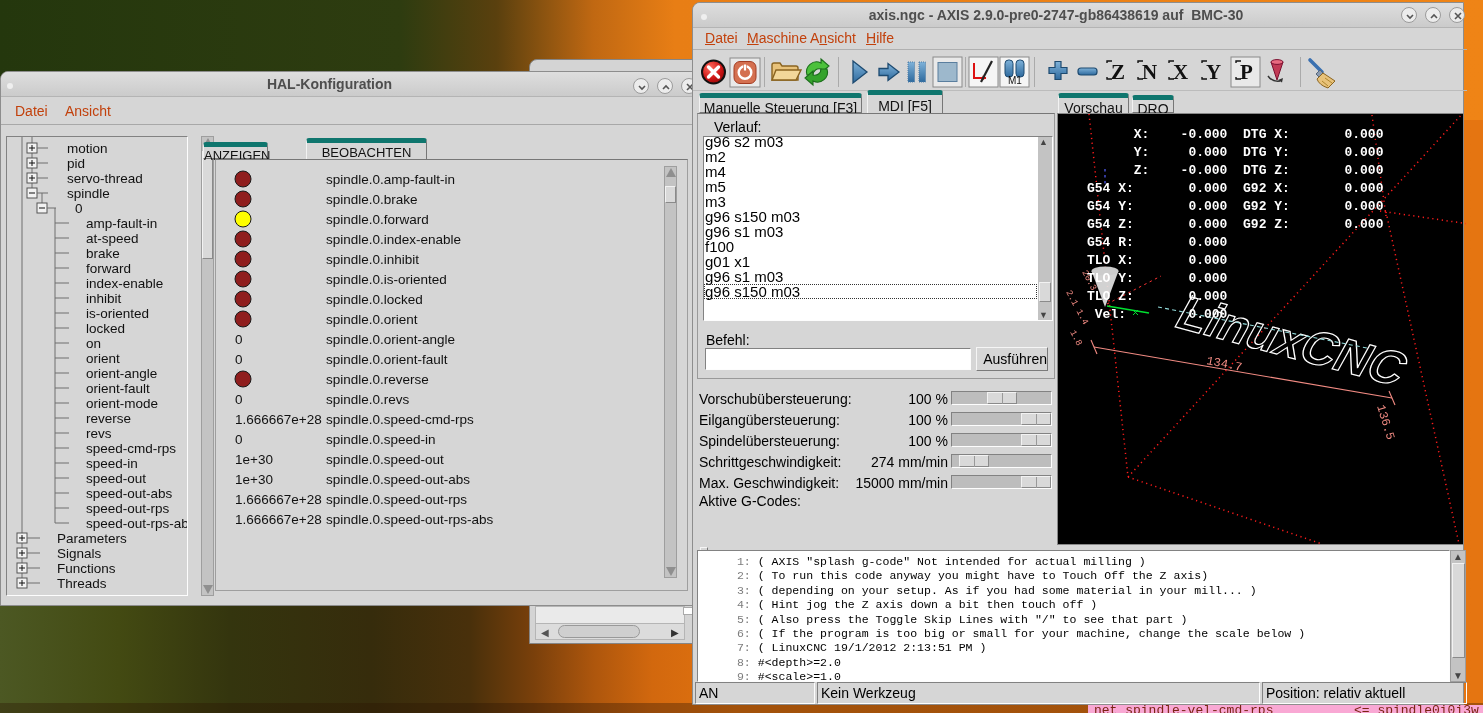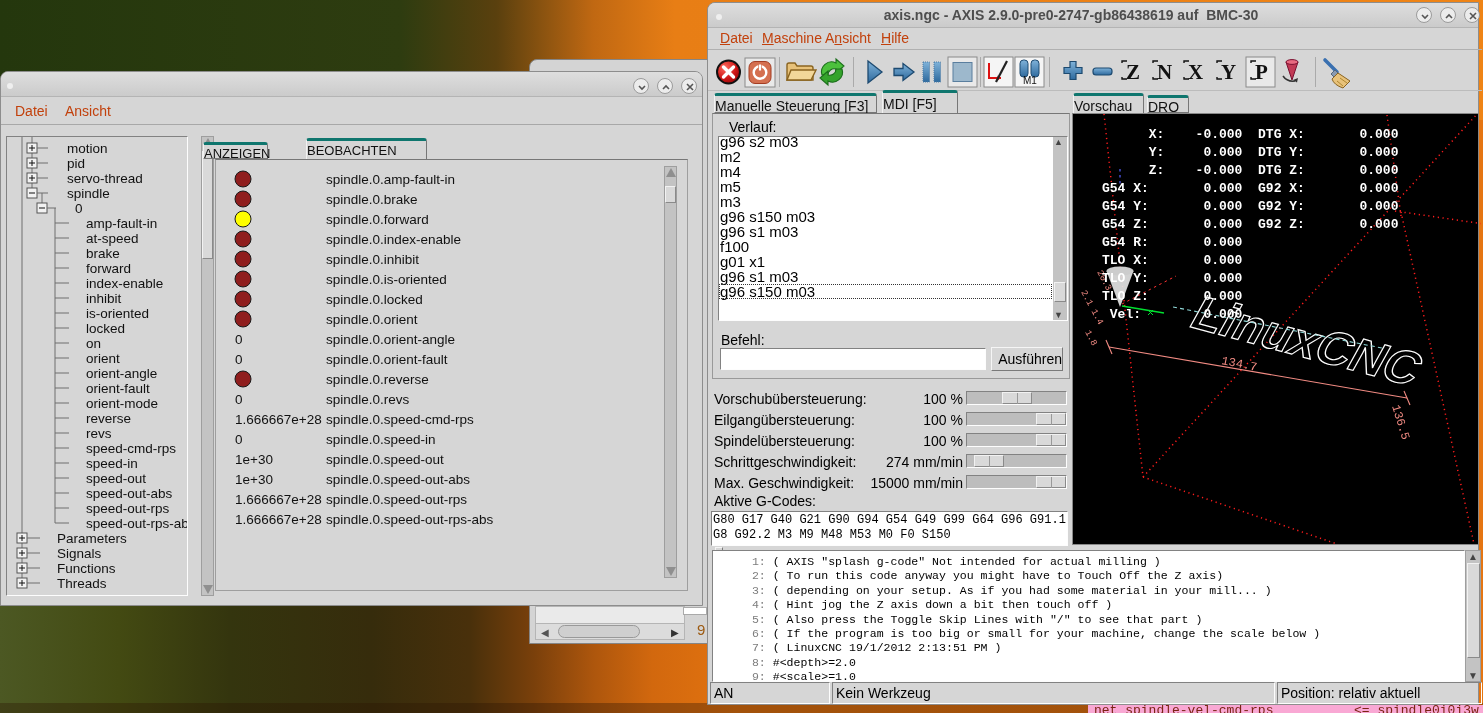--- a/index.html
+++ b/index.html
@@ -20,22 +20,22 @@
 
 .sunken { border-top:1px solid #828282; border-left:1px solid #828282;
   border-bottom:1px solid #fdfdfd; border-right:1px solid #fdfdfd; }
 .raised { border-top:1px solid #f5f5f5; border-left:1px solid #f5f5f5;
   border-bottom:1px solid #7a7a7a; border-right:1px solid #7a7a7a; }
 .white { background:#fff; }
 
 .menutxt { font-size:14px; color:#c2410c; }
 
 .tab { position:absolute; background:#d6d6d6;
-  border-top:3px solid #0f766e; border-left:1px solid #f2f2f2; border-right:1px solid #777;
-  border-radius:3px 3px 0 0; font-size:13px; color:#111; text-align:left; }
+  border-top:5px solid #0f766e; border-left:1px solid #f2f2f2; border-right:1px solid #777;
+  border-radius:3px 3px 0 0; font-size:13px; color:#111; text-align:center; }
 
 .sb-v, .sb-h { position:absolute; background:#c3c3c3; border:1px solid #9e9e9e; }
 .sb-thumb { position:absolute; background:#d9d9d9;
   border-top:1px solid #f2f2f2; border-left:1px solid #f2f2f2;
   border-bottom:1px solid #8a8a8a; border-right:1px solid #8a8a8a; }
 .mono { font-family:"Liberation Mono", monospace; }
 </style>
 </head>
 <body>
 <svg id="desktop" class="abs" width="1483" height="713" viewBox="0 0 1483 713">
@@ -77,20 +77,21 @@
     <span class="abs" style="left:5px; top:3px; font-size:10px; color:#555;">◀</span>
     <span class="abs" style="left:135px; top:3px; font-size:10px; color:#333;">▶</span>
     <div class="abs" style="left:22px; top:1px; width:82px; height:13px; background:#cfcfcf; border:1px solid #999; border-radius:7px;"></div>
   </div>
   <div class="abs white" style="left:153px; top:547px; width:24px; height:8px; border:1px solid #aaa;"></div>
   <span class="abs" style="left:167px; top:561px; font-size:15px; color:#9c5a12;">9</span>
 </div>
 
 <div id="hal" class="abs win" style="left:0px; top:71px; width:703px; height:535px; border-radius:8px 8px 0 0;">
   <div class="titlebar"></div>
+  <div class="titletxt" style="padding-right:44px;">HAL-Konfiguration</div>
   <div class="abs" style="left:6px; top:11px; width:6px; height:6px; border-radius:50%; background:#efefef;"></div>
   <div class="wbtn" style="left:632px; top:6px;">
       <svg width="16" height="16">
         <path d="M5 7l3 3 3-3" fill="none" stroke="#555" stroke-width="1.6"></path>
       </svg>
     </div>
   <div class="wbtn" style="left:656px; top:6px;">
       <svg width="16" height="16">
         <path d="M5 10l3-3 3 3" fill="none" stroke="#555" stroke-width="1.6"></path>
       </svg>
@@ -251,21 +252,21 @@
           <text x="110" y="364" font-size="13.5" fill="#111" font-family="Liberation Sans">spindle.0.speed-out-rps-abs</text>
         </svg></div>
     <div class="sb-v" style="left:448px; top:6px; width:13px; height:412px;">
       <div class="abs" style="left:1px; top:1px; width:0; height:0; border-left:5px solid transparent; border-right:5px solid transparent; border-bottom:9px solid #8f8f8f;"></div>
       <div class="abs" style="left:1px; bottom:1px; width:0; height:0; border-left:5px solid transparent; border-right:5px solid transparent; border-top:9px solid #8f8f8f;"></div>
       <div class="sb-thumb" style="left:0px; top:19px; width:11px; height:17px;"></div>
     </div>
   </div>
 </div>
 
-<div id="axis" class="abs win" style="left:707px; top:2px; width:772px; height:703px; border-radius:8px 0 0 0;">
+<div id="axis" class="abs win" style="left:692px; top:2px; width:772px; height:703px; border-radius:8px 0 0 0;">
   <div class="titlebar" style="border-radius:7px 0 0 0;"></div>
   <div class="titletxt" style="padding-right:44px;">axis.ngc - AXIS 2.9.0-pre0-2747-gb86438619 auf&nbsp; BMC-30</div>
   <div class="abs" style="left:8px; top:11px; width:6px; height:6px; border-radius:50%; background:#efefef;"></div>
   <div class="wbtn" style="left:708px;">
       <svg width="16" height="16">
         <path d="M5 7l3 3 3-3" fill="none" stroke="#555" stroke-width="1.6"></path>
       </svg>
     </div>
   <div class="wbtn" style="left:732px;">
       <svg width="16" height="16">
@@ -417,24 +418,20 @@
       </div>
       <span class="abs" style="left:6px; top:86px; font-size:14px;">Max. Geschwindigkeit:</span>
       <span class="abs" style="left:110px; top:86px; width:145px; text-align:right; font-size:14px;">15000 mm/min</span>
       <div class="abs sunken" style="left:258px; top:86px; width:101px; height:14px; background:#bdbdbd;">
         <div class="abs" style="left:69px; top:0px; width:30px; height:12px; background:#d9d9d9; border-top:1px solid #f2f2f2; border-left:1px solid #f2f2f2; border-bottom:1px solid #8a8a8a; border-right:1px solid #8a8a8a;">
           <div style="position:absolute; left:14px; top:0; width:1px; height:11px; background:#999;"></div>
         </div>
       </div>
     </div>
   <span class="abs" style="left:6px; top:490px; font-size:14px;">Aktive G-Codes:</span>
-  <div class="abs sunken white" style="left:3px; top:508px; width:357px; height:35px;">
-    <div class="mono abs" style="left:1px; top:1px; font-size:12px; line-height:14.5px; white-space:pre;">G80 G17 G40 G21 G90 G94 G54 G49 G99 G64 G96 G91.1
-G8 G92.2 M3 M9 M48 M53 M0 F0 S150</div>
-  </div>
   <div class="abs raised" style="left:7px; top:544px; width:8px; height:6px;"></div>
 
   <div class="tab" style="left:365px; top:90px; width:71px; height:20px; font-size:14px;">
     <span style="position:relative; top:2px;">Vorschau</span></div>
   <div class="tab" style="left:439px; top:92px; width:42px; height:18px; border-bottom:1px solid #777; font-size:14px;">
     <span style="position:relative; top:1px;">DRO</span></div>
 
   <div class="abs" style="left:364px; top:110px; width:407px; height:432px; border:1px solid #888; background:#000;">
     <svg id="preview" width="408" height="430">
         <polyline points="31,0 70,363" fill="none" stroke="#ff1c1c" stroke-width="1.5" stroke-dasharray="1.2,3.6"></polyline>

